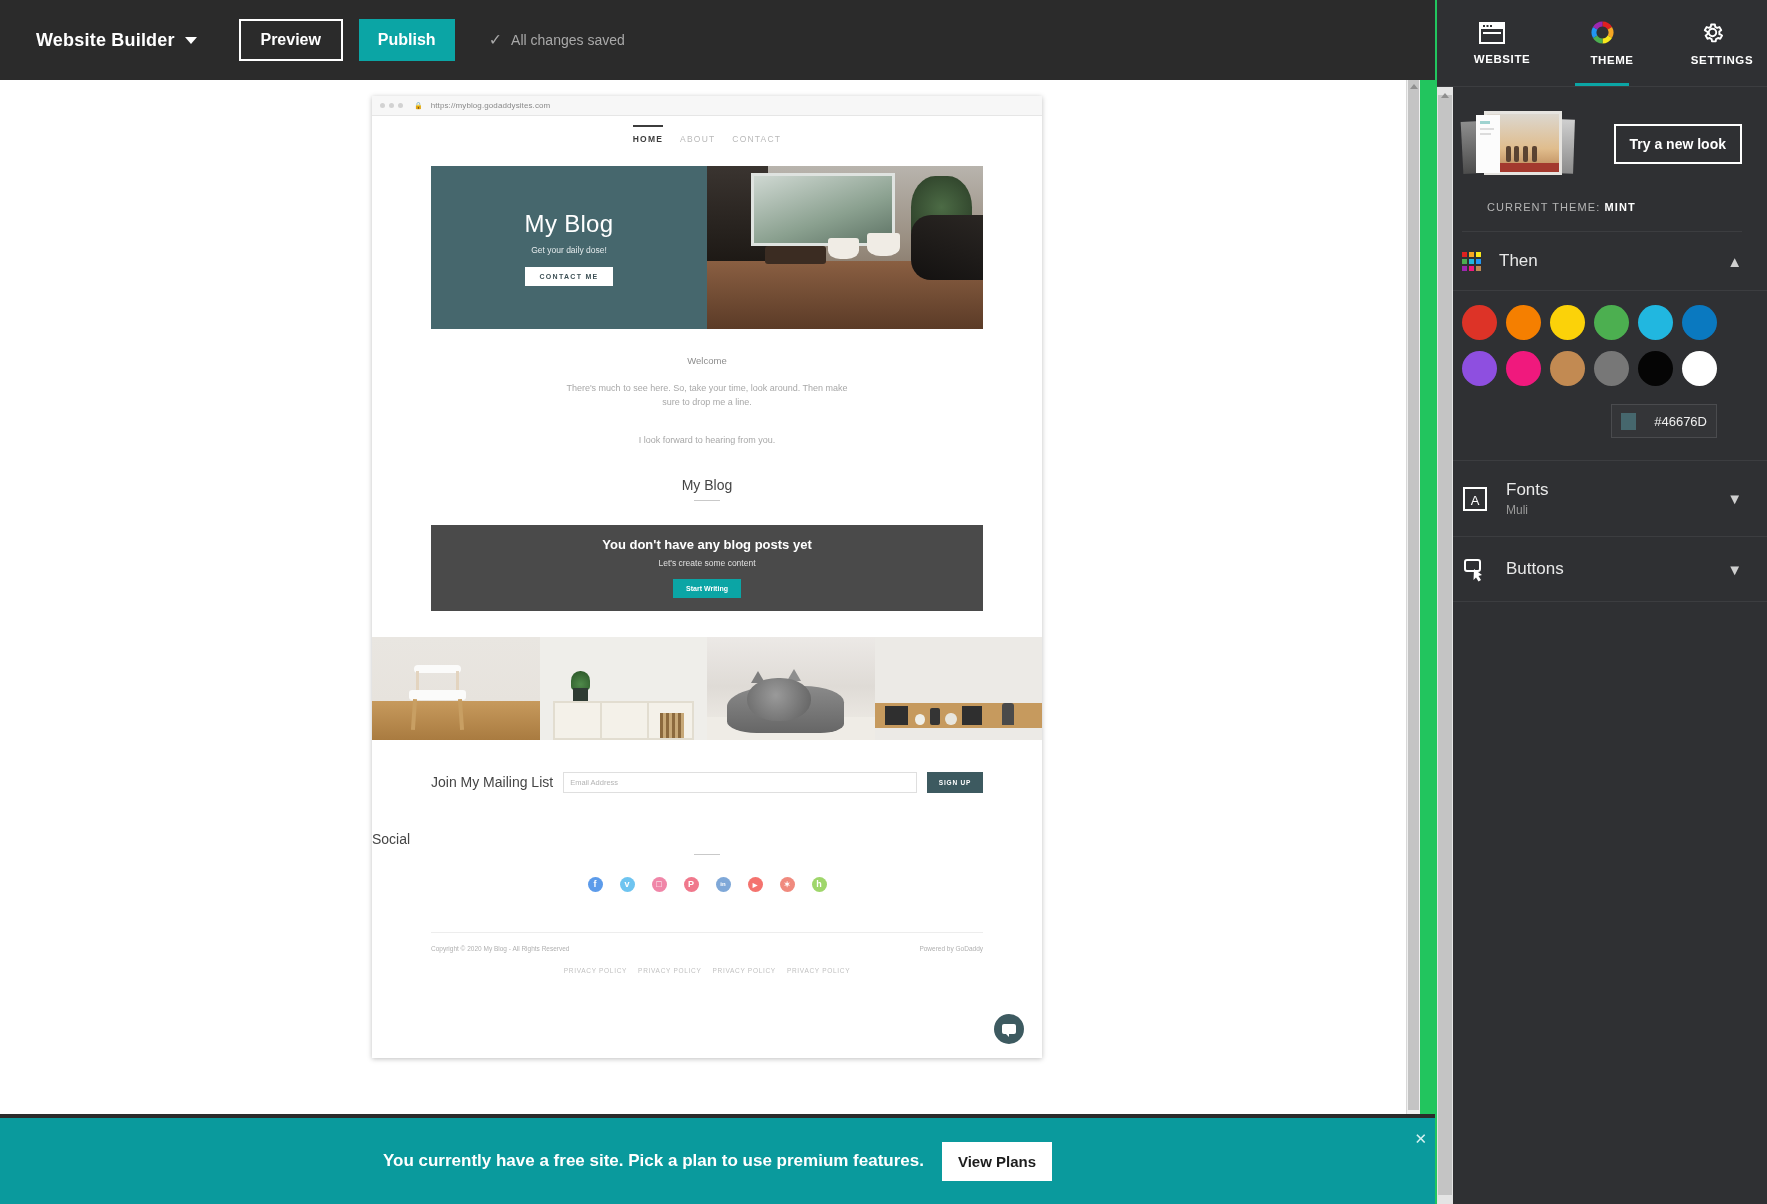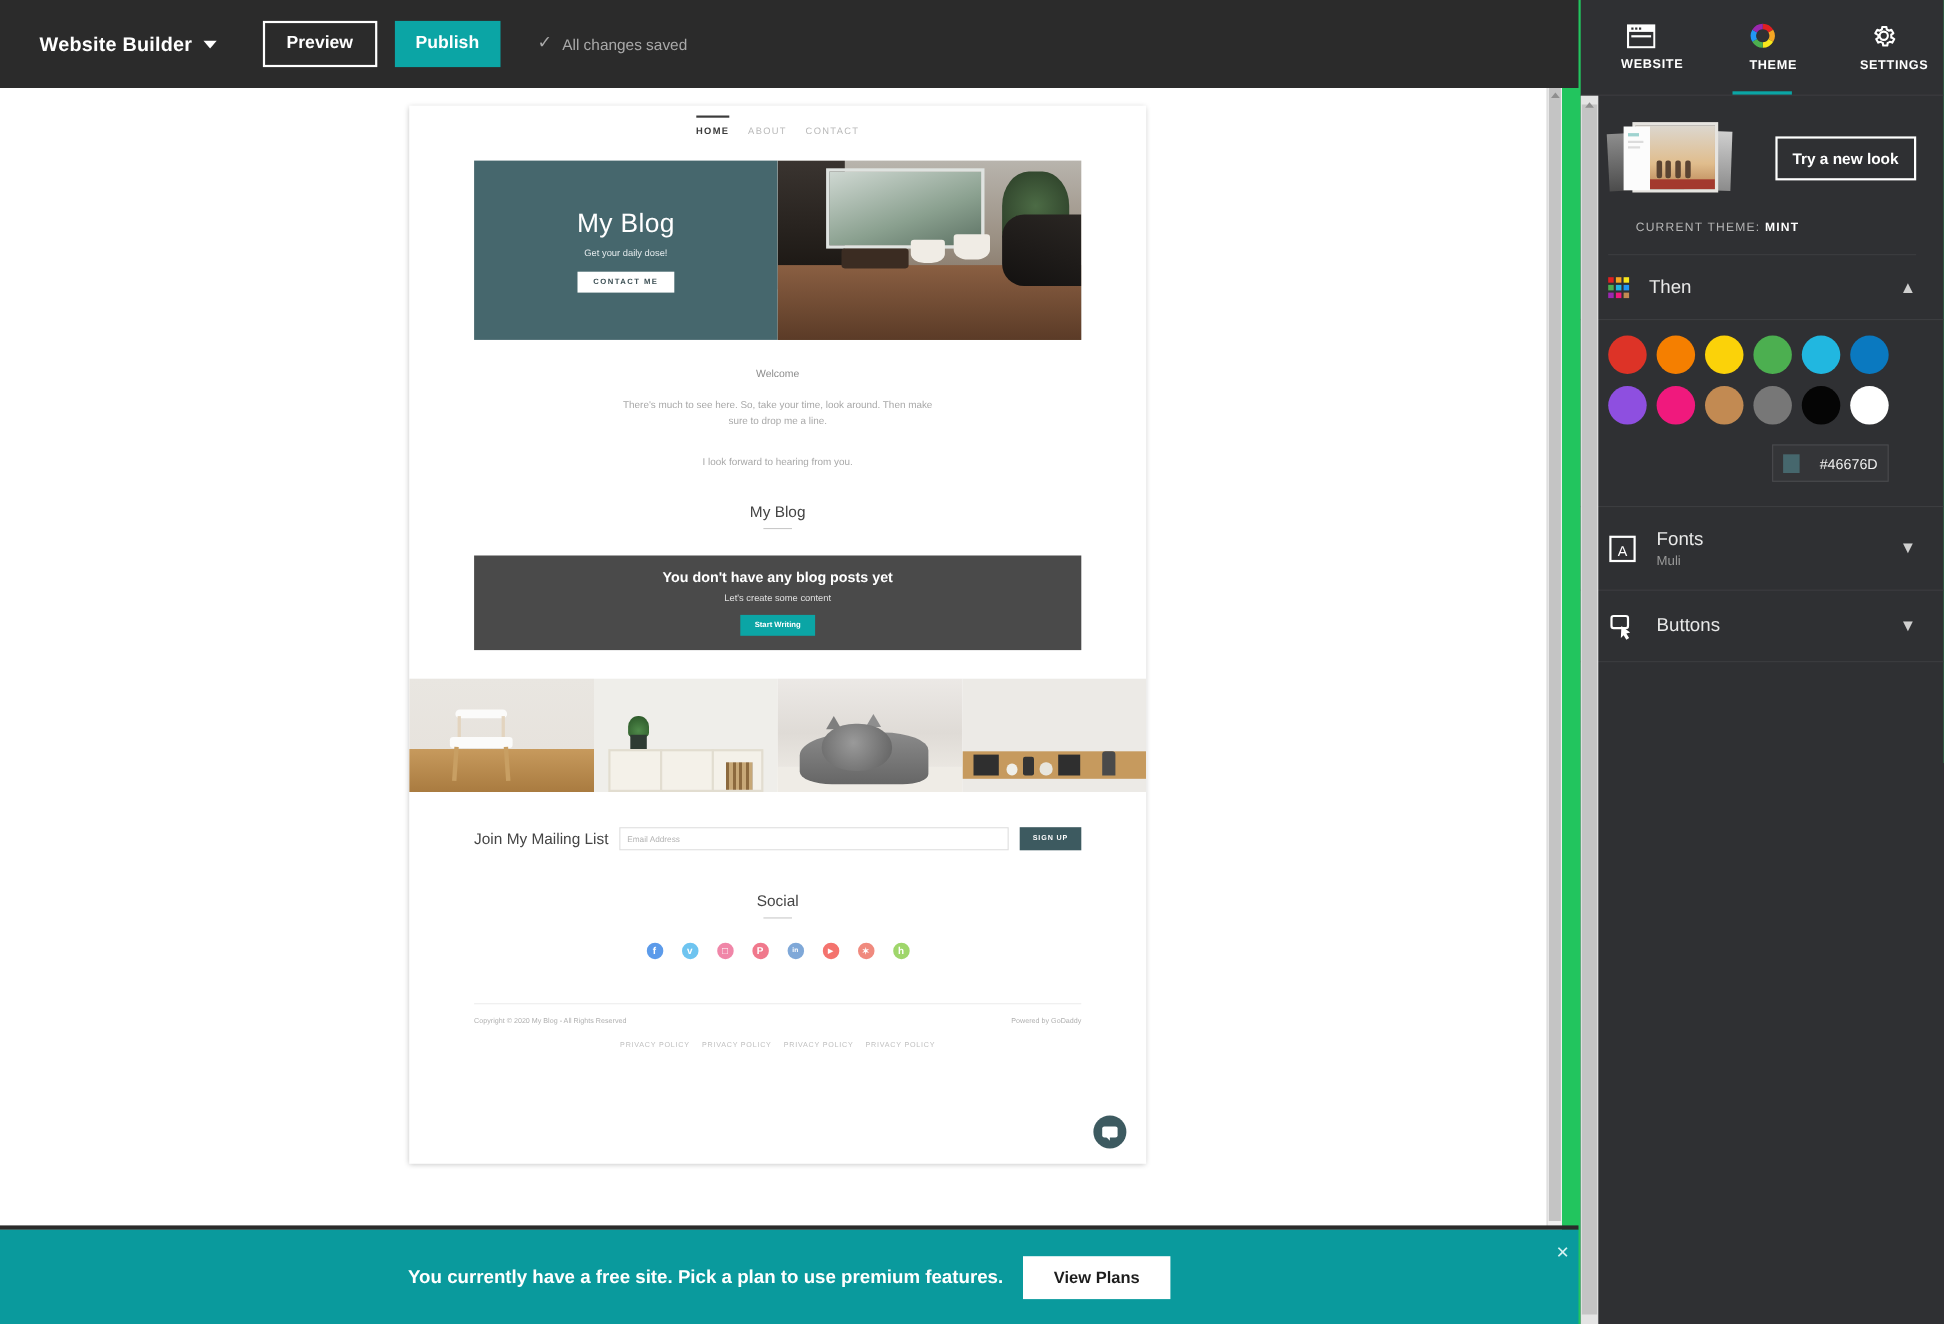--- a/index.html
+++ b/index.html
@@ -175,21 +175,21 @@
     padding: 0 6px; font-family: "Liberation Sans", sans-serif; background: #fff;
   }
   .mail-input::placeholder { color: #b4b4b4; }
   .mail-btn {
     width: 56px; height: 21px; background: #3d5a60; border: none; color: #fff;
     font-size: 6.5px; font-weight: bold; letter-spacing: .8px; cursor: pointer;
     font-family: "Liberation Sans", sans-serif;
   }
 
   
-  .social-head { text-align: center; margin-top: 38px; }
+  .social-head { text-align: left; margin-top: 38px; }
   .social-title { font-size: 14px; color: #454545; font-weight: 300; }
   .social-rule { width: 26px; height: 1px; background: #c9c9c9; margin: 7px auto 0; }
   .social-icons { display: flex; justify-content: center; gap: 17px; margin-top: 22px; }
   .s-ico {
     width: 15px; height: 15px; border-radius: 50%; display: flex; align-items: center;
     justify-content: center; color: #fff; font-size: 9px; font-weight: bold; cursor: pointer;
     font-family: "Liberation Sans", sans-serif;
   }
 
   
@@ -305,21 +305,21 @@
   }
 
   
   #banner {
     position: absolute; left: 0; bottom: 0; width: 1435px; height: 86px; background: #0a9a9d;
     display: flex; align-items: center; justify-content: center; gap: 18px;
   }
   .banner-text { color: #fff; font-size: 17px; font-weight: bold; }
   .banner-btn {
     background: #fff; color: #1d1d1d; border: none; font-size: 15px; font-weight: bold;
-    padding: 11px 28px; cursor: pointer; font-family: "Liberation Sans", sans-serif;
+    padding: 11px 16px; cursor: pointer; font-family: "Liberation Sans", sans-serif;
   }
   .banner-close {
     position: absolute; right: 8px; top: 12px; color: #d6f2f2; font-size: 15px; cursor: pointer;
   }
   #banner-gap { position: absolute; left: 0; bottom: 86px; width: 1435px; height: 4px; background: #2b2b2b; }
 </style>
 </head>
 <body>
 
 <div id="app">
@@ -334,20 +334,27 @@
     <div class="saved">
       <span class="check-glyph">✓</span>
       <span>All changes saved</span>
     </div>
   </div>
 
   <div id="canvas">
 
     <div id="site">
 
+      <div class="chrome">
+        <span class="dot"></span>
+        <span class="dot"></span>
+        <span class="dot"></span>
+        <span class="lock">🔒</span>
+        <span class="url">https://myblog.godaddysites.com</span>
+      </div>
 
       <div class="site-nav">
         <span class="nav-item active">HOME</span>
         <span class="nav-item">ABOUT</span>
         <span class="nav-item">CONTACT</span>
       </div>
 
       <div class="hero">
         <div class="hero-left">
           <div class="hero-title">My Blog</div>

